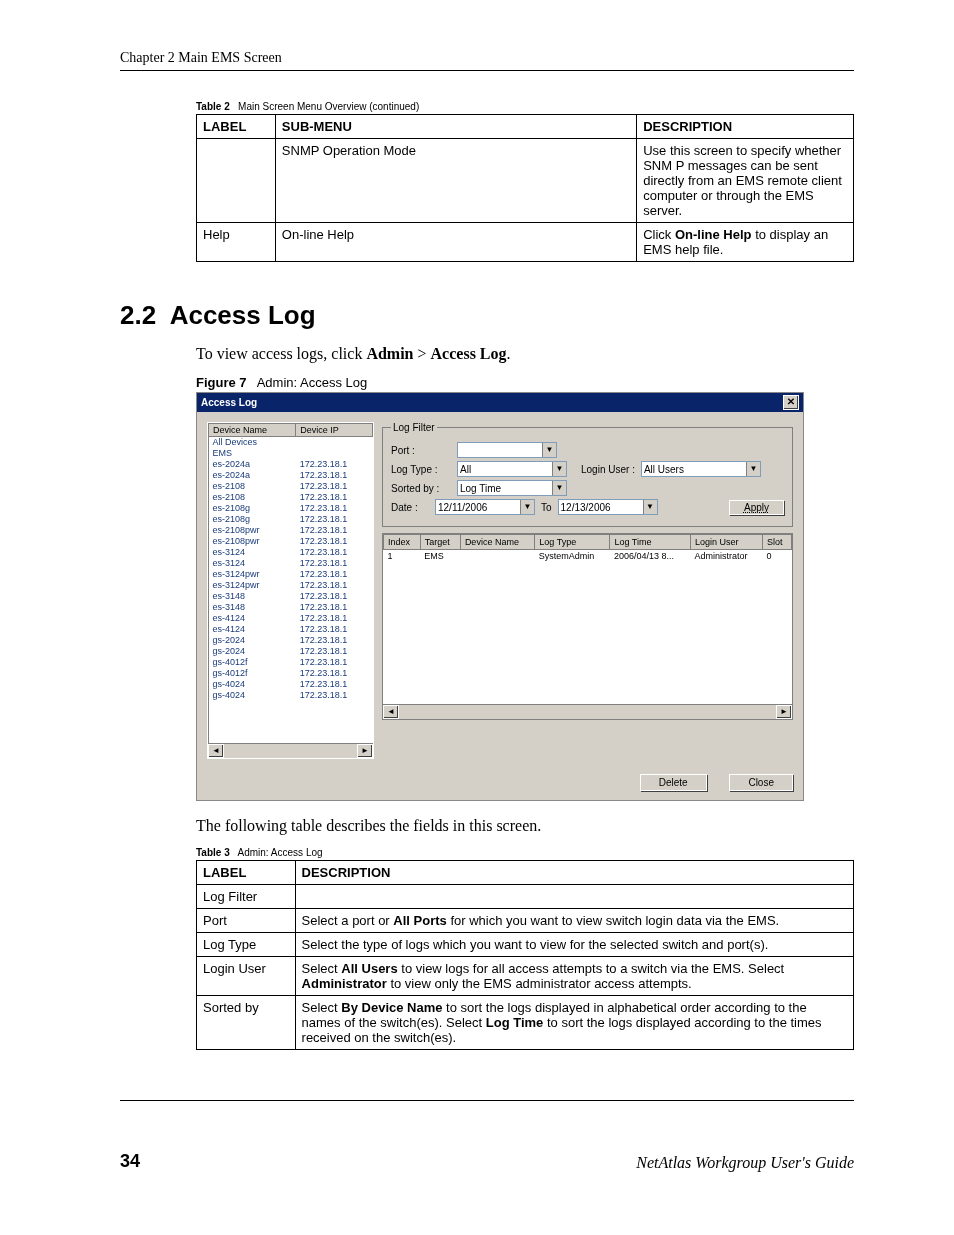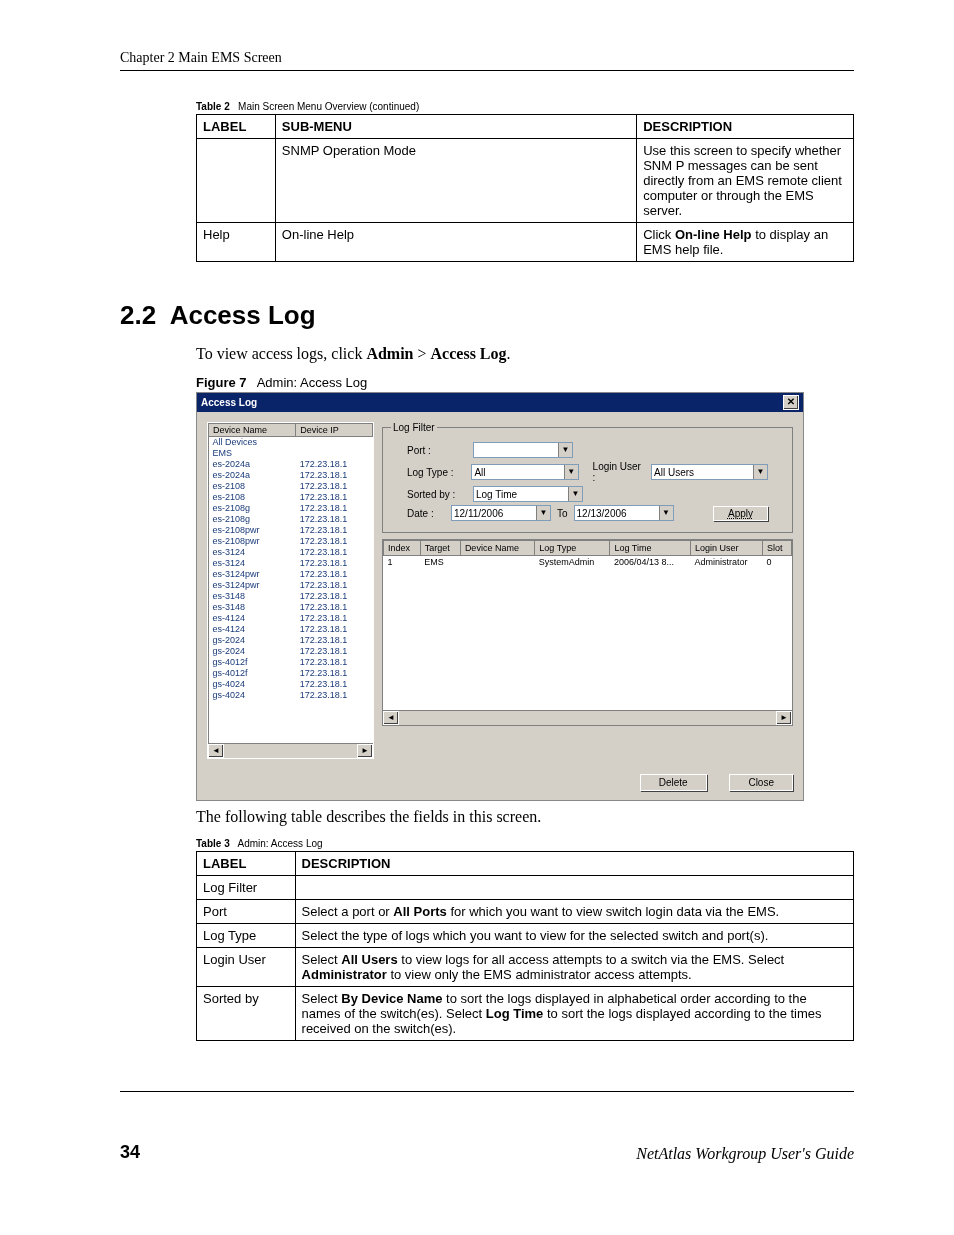--- a/index.html
+++ b/index.html
@@ -150,21 +150,21 @@
     margin: 0 0 6px 0;
   }
   fieldset.logfilter legend {
     font-size: 10px;
     padding: 0 2px;
   }
   .filter-row {
     display: flex;
     align-items: center;
     gap: 6px;
-    margin: 3px 16px;
+    margin: 3px 0;
     font-size: 10px;
   }
   .filter-row .lbl { width: 60px; }
   .sel, .textin {
     background: #fff;
     border: 1px solid #7f9db9;
     height: 16px;
     font-size: 10px;
     padding: 0 2px;
     box-sizing: border-box;
@@ -482,21 +482,21 @@
         </div>
       </div>
     </div>
   </div>
   <div class="bottom-btns">
     <span class="btn">Delete</span>
     <span class="btn">Close</span>
   </div>
 </div>
 
-<p class="body-text" style="margin-top:7px">The following table describes the fields in this screen.</p>
+<p class="body-text" style="margin-top:16px">The following table describes the fields in this screen.</p>
 
 <div class="indent-block">
 <p class="table-caption">
   <b>Table 3</b>&nbsp;&nbsp;
   <span>Admin: Access Log</span>
 </p>
 <table class="data">
   <tbody>
         <tr>
     <th style="width:15%">LABEL</th>

